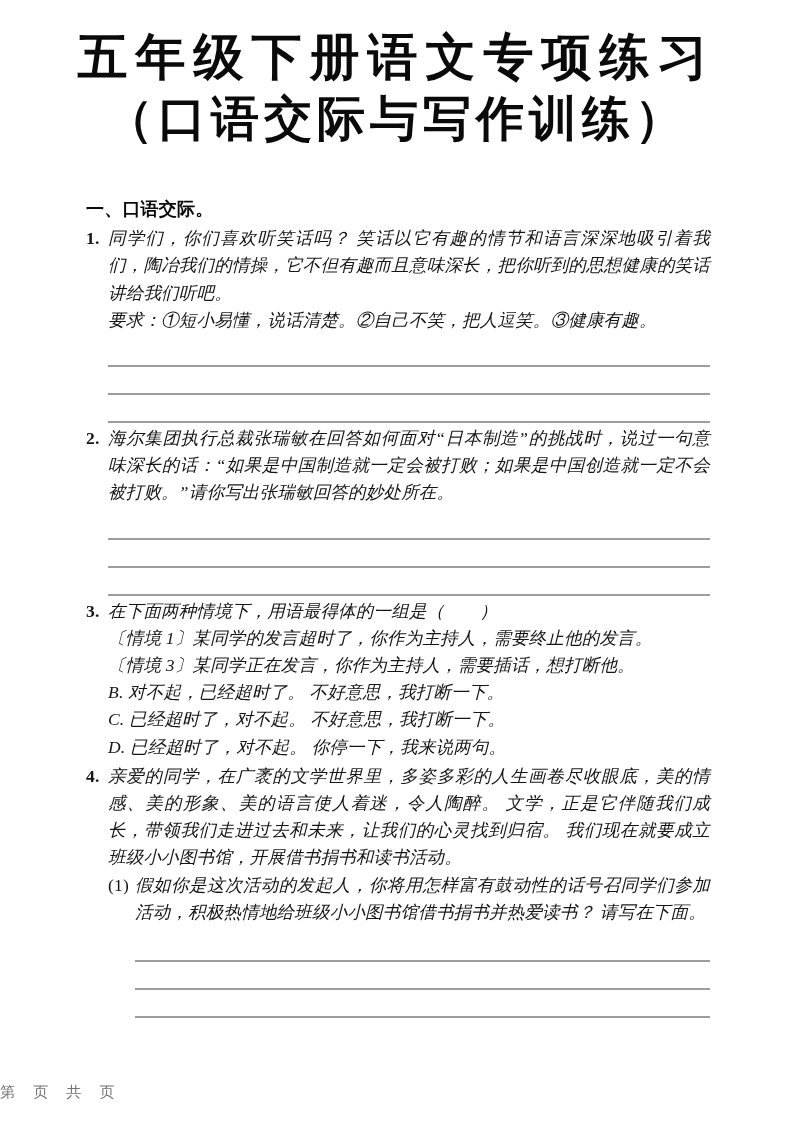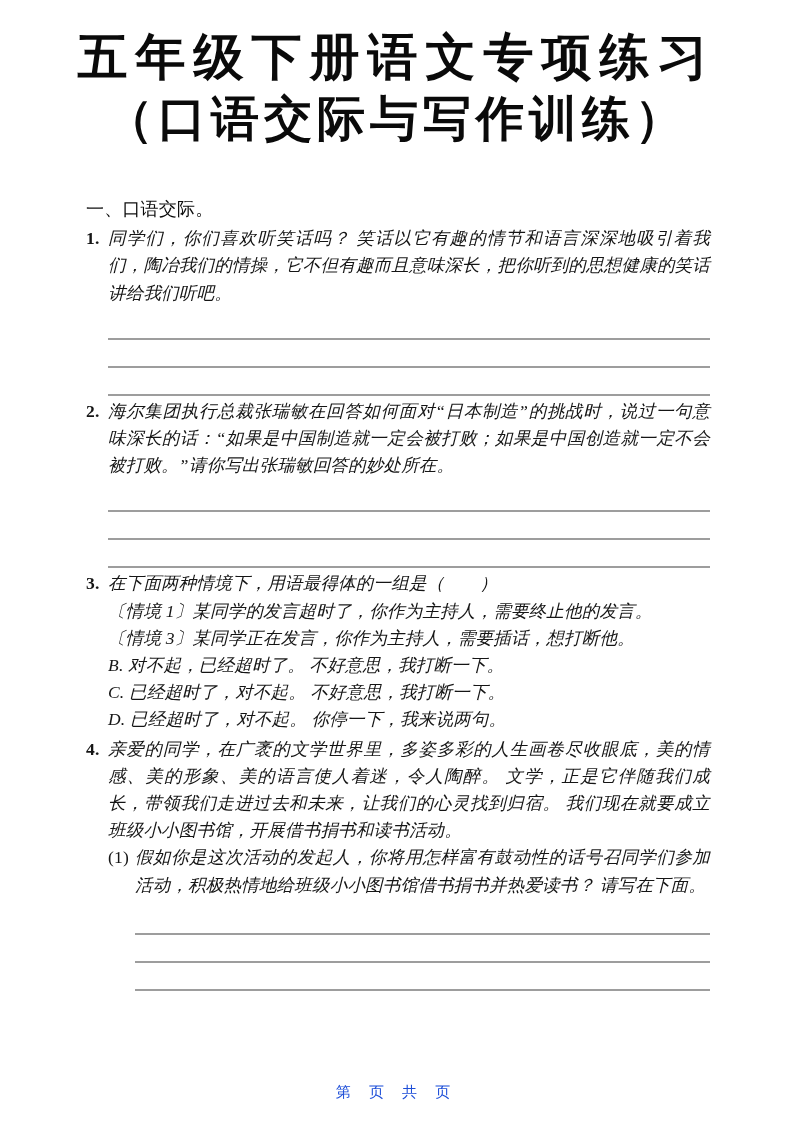--- a/index.html
+++ b/index.html
@@ -35,21 +35,21 @@
   }
   .content {
     margin: 52px 83px 0 86px;   
     font-size: 17.5px;
     line-height: 27.2px;
     letter-spacing: 0.2px;
     text-align: justify;
   }
   .section-heading {
     font-family: "Liberation Sans", "DejaVu Sans", sans-serif;
-    font-weight: normal;
+    font-weight: bold;
     font-size: 18px;
     line-height: 27.2px;
     color: #0a0a0a;
     margin-top: 16px;
   }
   .question { position: relative; padding-left: 22px; margin-top: 2px; }
   .qnum {
     position: absolute;
     left: 0; top: 0;
     font-weight: bold;
@@ -62,44 +62,44 @@
   .answer-line {
     height: 26px;
     border-bottom: 2px solid #9d9d9d;
   }
   .sub-question { position: relative; padding-left: 27px; }
   .sub-num { position: absolute; left: 0; top: 0; line-height: 27.2px; }
   .page-footer {
     position: absolute;
     left: 0; right: 0;
     top: 1083px;
-    text-align: center;
     font-family: "Liberation Sans", "DejaVu Sans", sans-serif;
     font-size: 15px;
     letter-spacing: 7px;
-    color: #1d4ed8;
+    color: #737373;
   }
 </style>
 </head>
 <body>
 
 <div class="page">
 
   <header class="doc-header">
     <h1 class="doc-title">五年级下册语文专项练习</h1>
     <h2 class="doc-subtitle">（口语交际与写作训练）</h2>
   </header>
 
   <main class="content">
 
     <div class="section-heading">一、口语交际。</div>
 
     <div class="question">
       <span class="qnum">1.</span>
       <p class="qtext">同学们，你们喜欢听笑话吗？ 笑话以它有趣的情节和语言深深地吸引着我们，陶冶我们的情操，它不但有趣而且意味深长，把你听到的思想健康的笑话讲给我们听吧。</p>
+      <p class="qtext">要求：①短小易懂，说话清楚。②自己不笑，把人逗笑。③健康有趣。</p>
       <div class="answer-lines">
         <div class="answer-line"></div>
         <div class="answer-line"></div>
         <div class="answer-line"></div>
       </div>
     </div>
 
     <div class="question">
       <span class="qnum">2.</span>
       <p class="qtext">海尔集团执行总裁张瑞敏在回答如何面对“日本制造”的挑战时，说过一句意味深长的话：“如果是中国制造就一定会被打败；如果是中国创造就一定不会被打败。”请你写出张瑞敏回答的妙处所在。</p>

